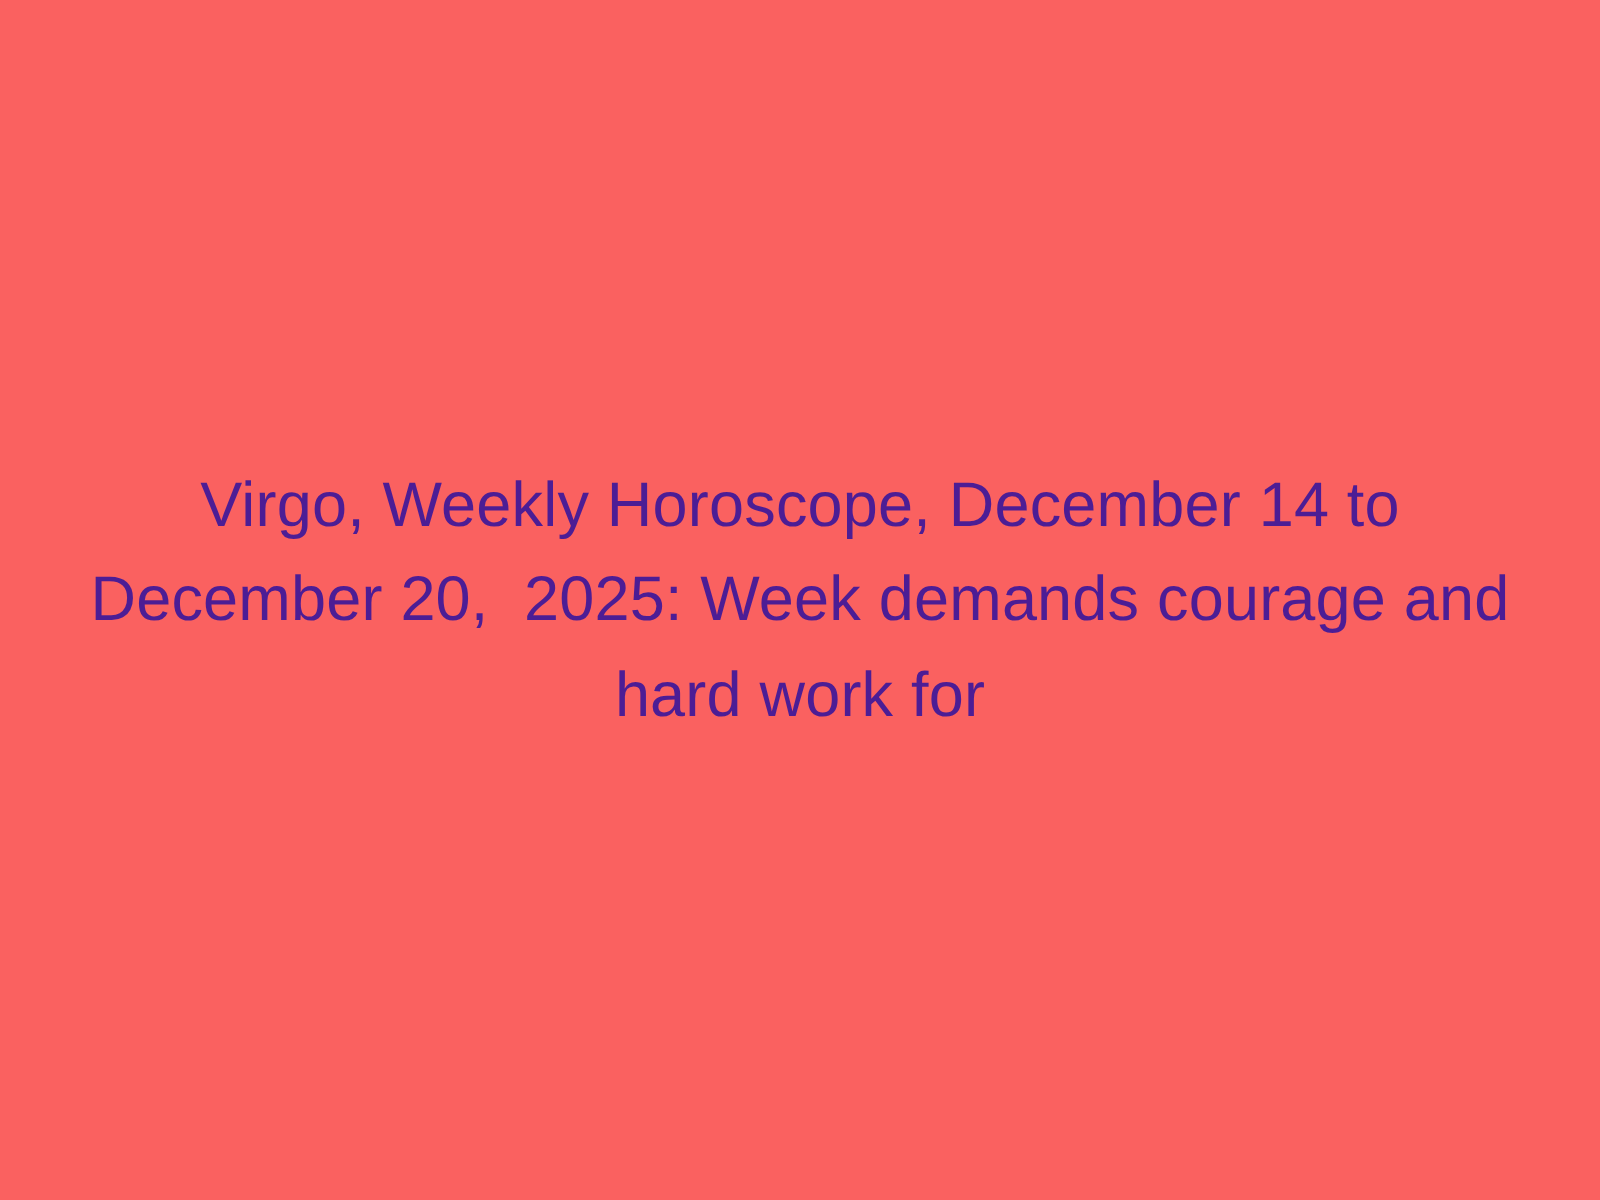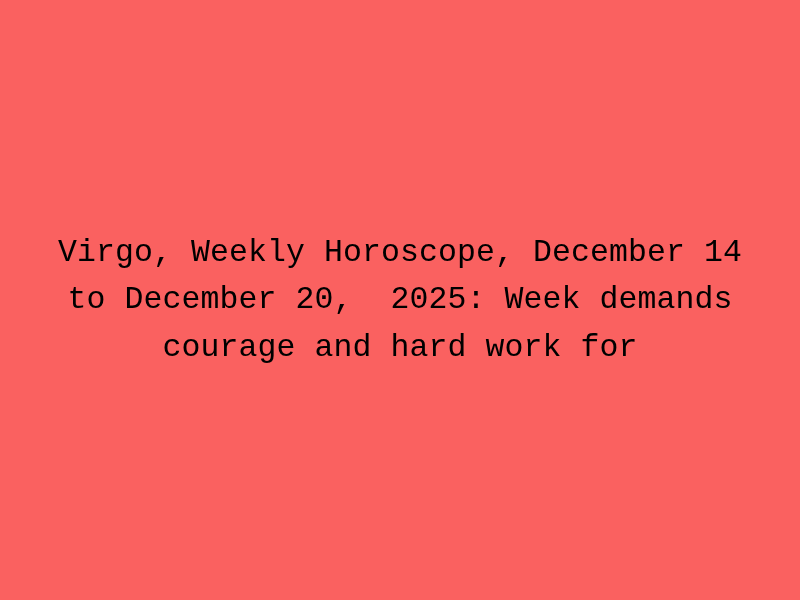--- a/index.html
+++ b/index.html
@@ -30,22 +30,22 @@
   #headline-block {
     width: 720px;
     max-height: 160px;
     overflow: hidden;
     text-align: center;
   }
 
   #headline-text {
     margin: 0;
     padding: 0;
-    color: #000000;
-    font-family: Liberation Mono, monospace;
+    color: #4c1d95;
+    font-family: Liberation Sans, sans-serif;
     font-size: 31.5px;
     font-weight: 400;
     line-height: 47.5px;
     letter-spacing: 0.1px;
     white-space: pre-wrap;
     word-wrap: break-word;
     text-rendering: optimizeLegibility;
   }
 </style>
 </head>

